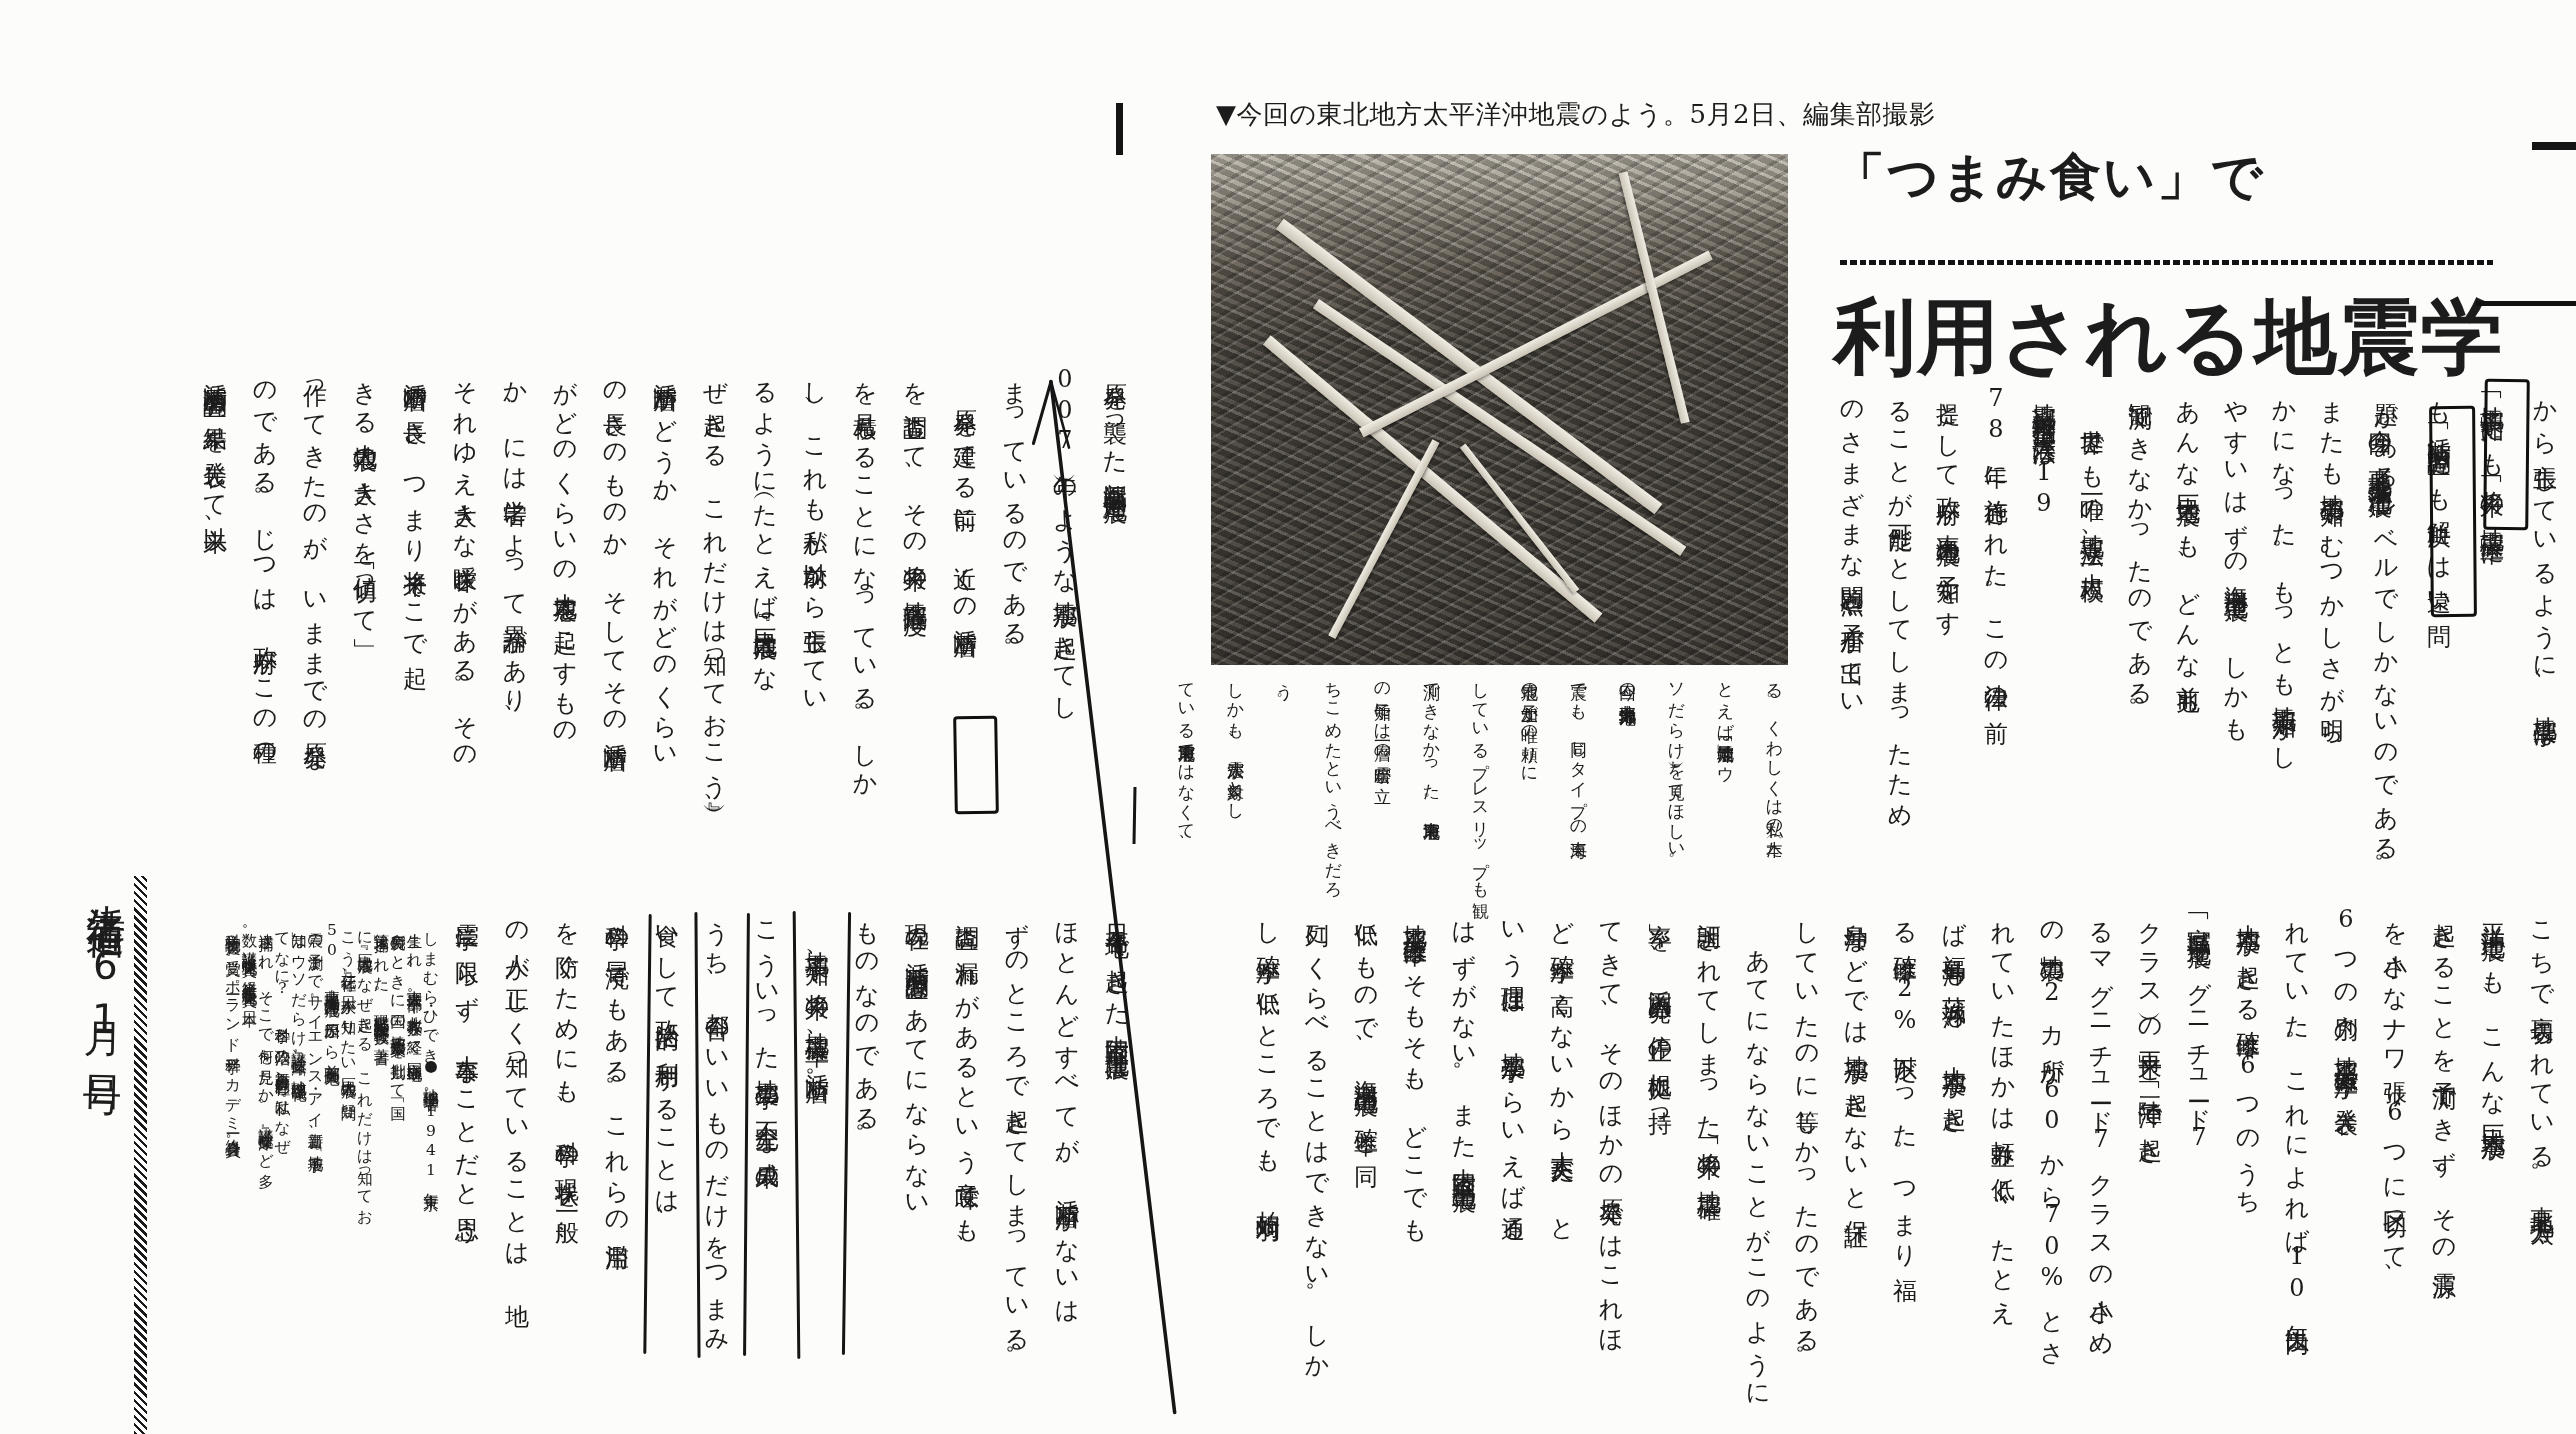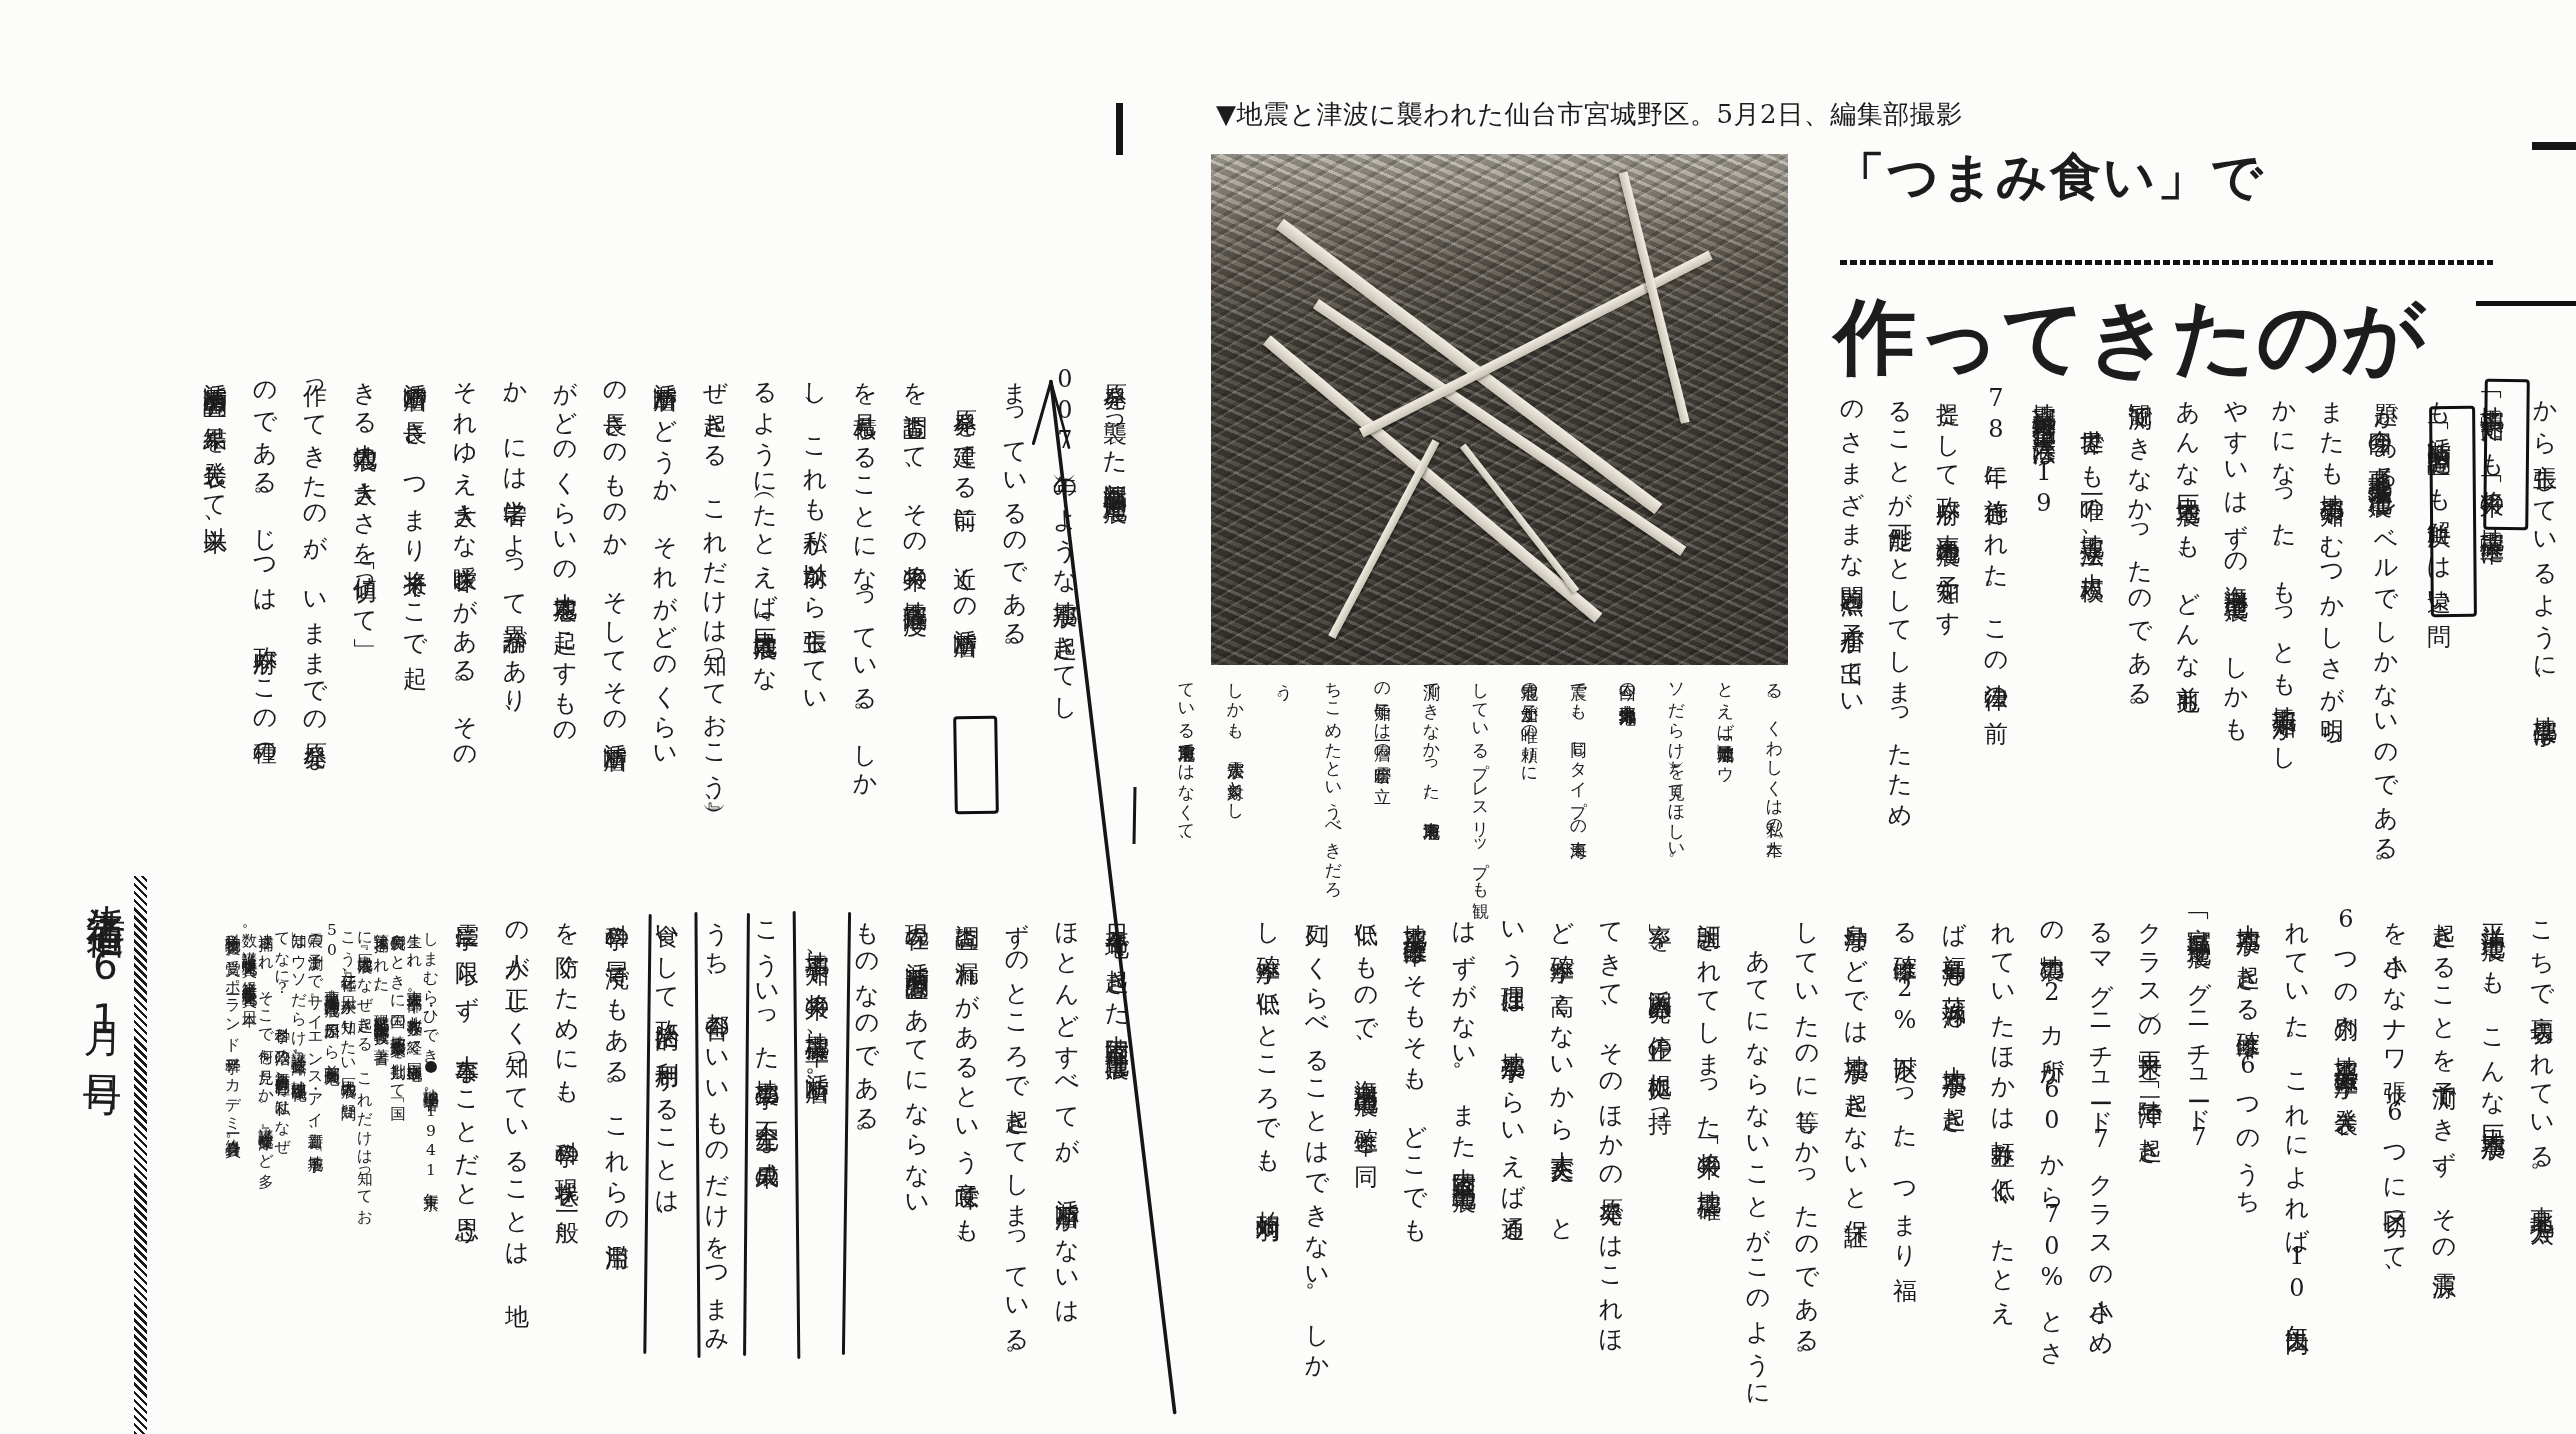--- a/index.html
+++ b/index.html
@@ -44,28 +44,28 @@
 </head>
 <body>
 
 <div class="page">
 
   <div class="abs frame-rule"></div>
   <div class="abs fold-mark"></div>
 
   <div class="abs headline1">「つまみ食い」で</div>
   <div class="abs headline-divider"></div>
-  <div class="abs headline2">作ってきたのが</div>
+  <div class="abs headline2">利用される地震学</div>
 
   <div class="abs author-title" style="top:233px;">地球物理学者</div>
   <div class="abs author-title" style="top:264px;">武蔵野学院大学特任教授</div>
   <div class="abs author-underline"></div>
   <div class="abs author-name">島村英紀</div>
 
-  <div class="abs photo-caption">▼地震と津波に襲われた仙台市宮城野区。5月2日、編集部撮影</div>
+  <div class="abs photo-caption">▼今回の東北地方太平洋沖地震のよう。5月2日、編集部撮影</div>
   <div class="abs news-photo">
     <div class="beam" style="left:20.6px;top:206px;width:474px;height:13.4px;transform:rotate(37deg);"></div>
     <div class="beam" style="left:67px;top:268px;width:443px;height:11.3px;transform:rotate(34deg);"></div>
     <div class="beam" style="left:5.2px;top:319px;width:433px;height:12.4px;transform:rotate(40deg);"></div>
     <div class="beam" style="left:129px;top:185px;width:392px;height:10.3px;transform:rotate(-27deg);"></div>
     <div class="beam" style="left:314px;top:139px;width:258px;height:9.3px;transform:rotate(76deg);"></div>
     <div class="beam" style="left:62px;top:381px;width:222px;height:8.2px;transform:rotate(-62deg);"></div>
     <div class="beam" style="left:216px;top:361px;width:185px;height:7.2px;transform:rotate(52deg);"></div>
   </div>
 

